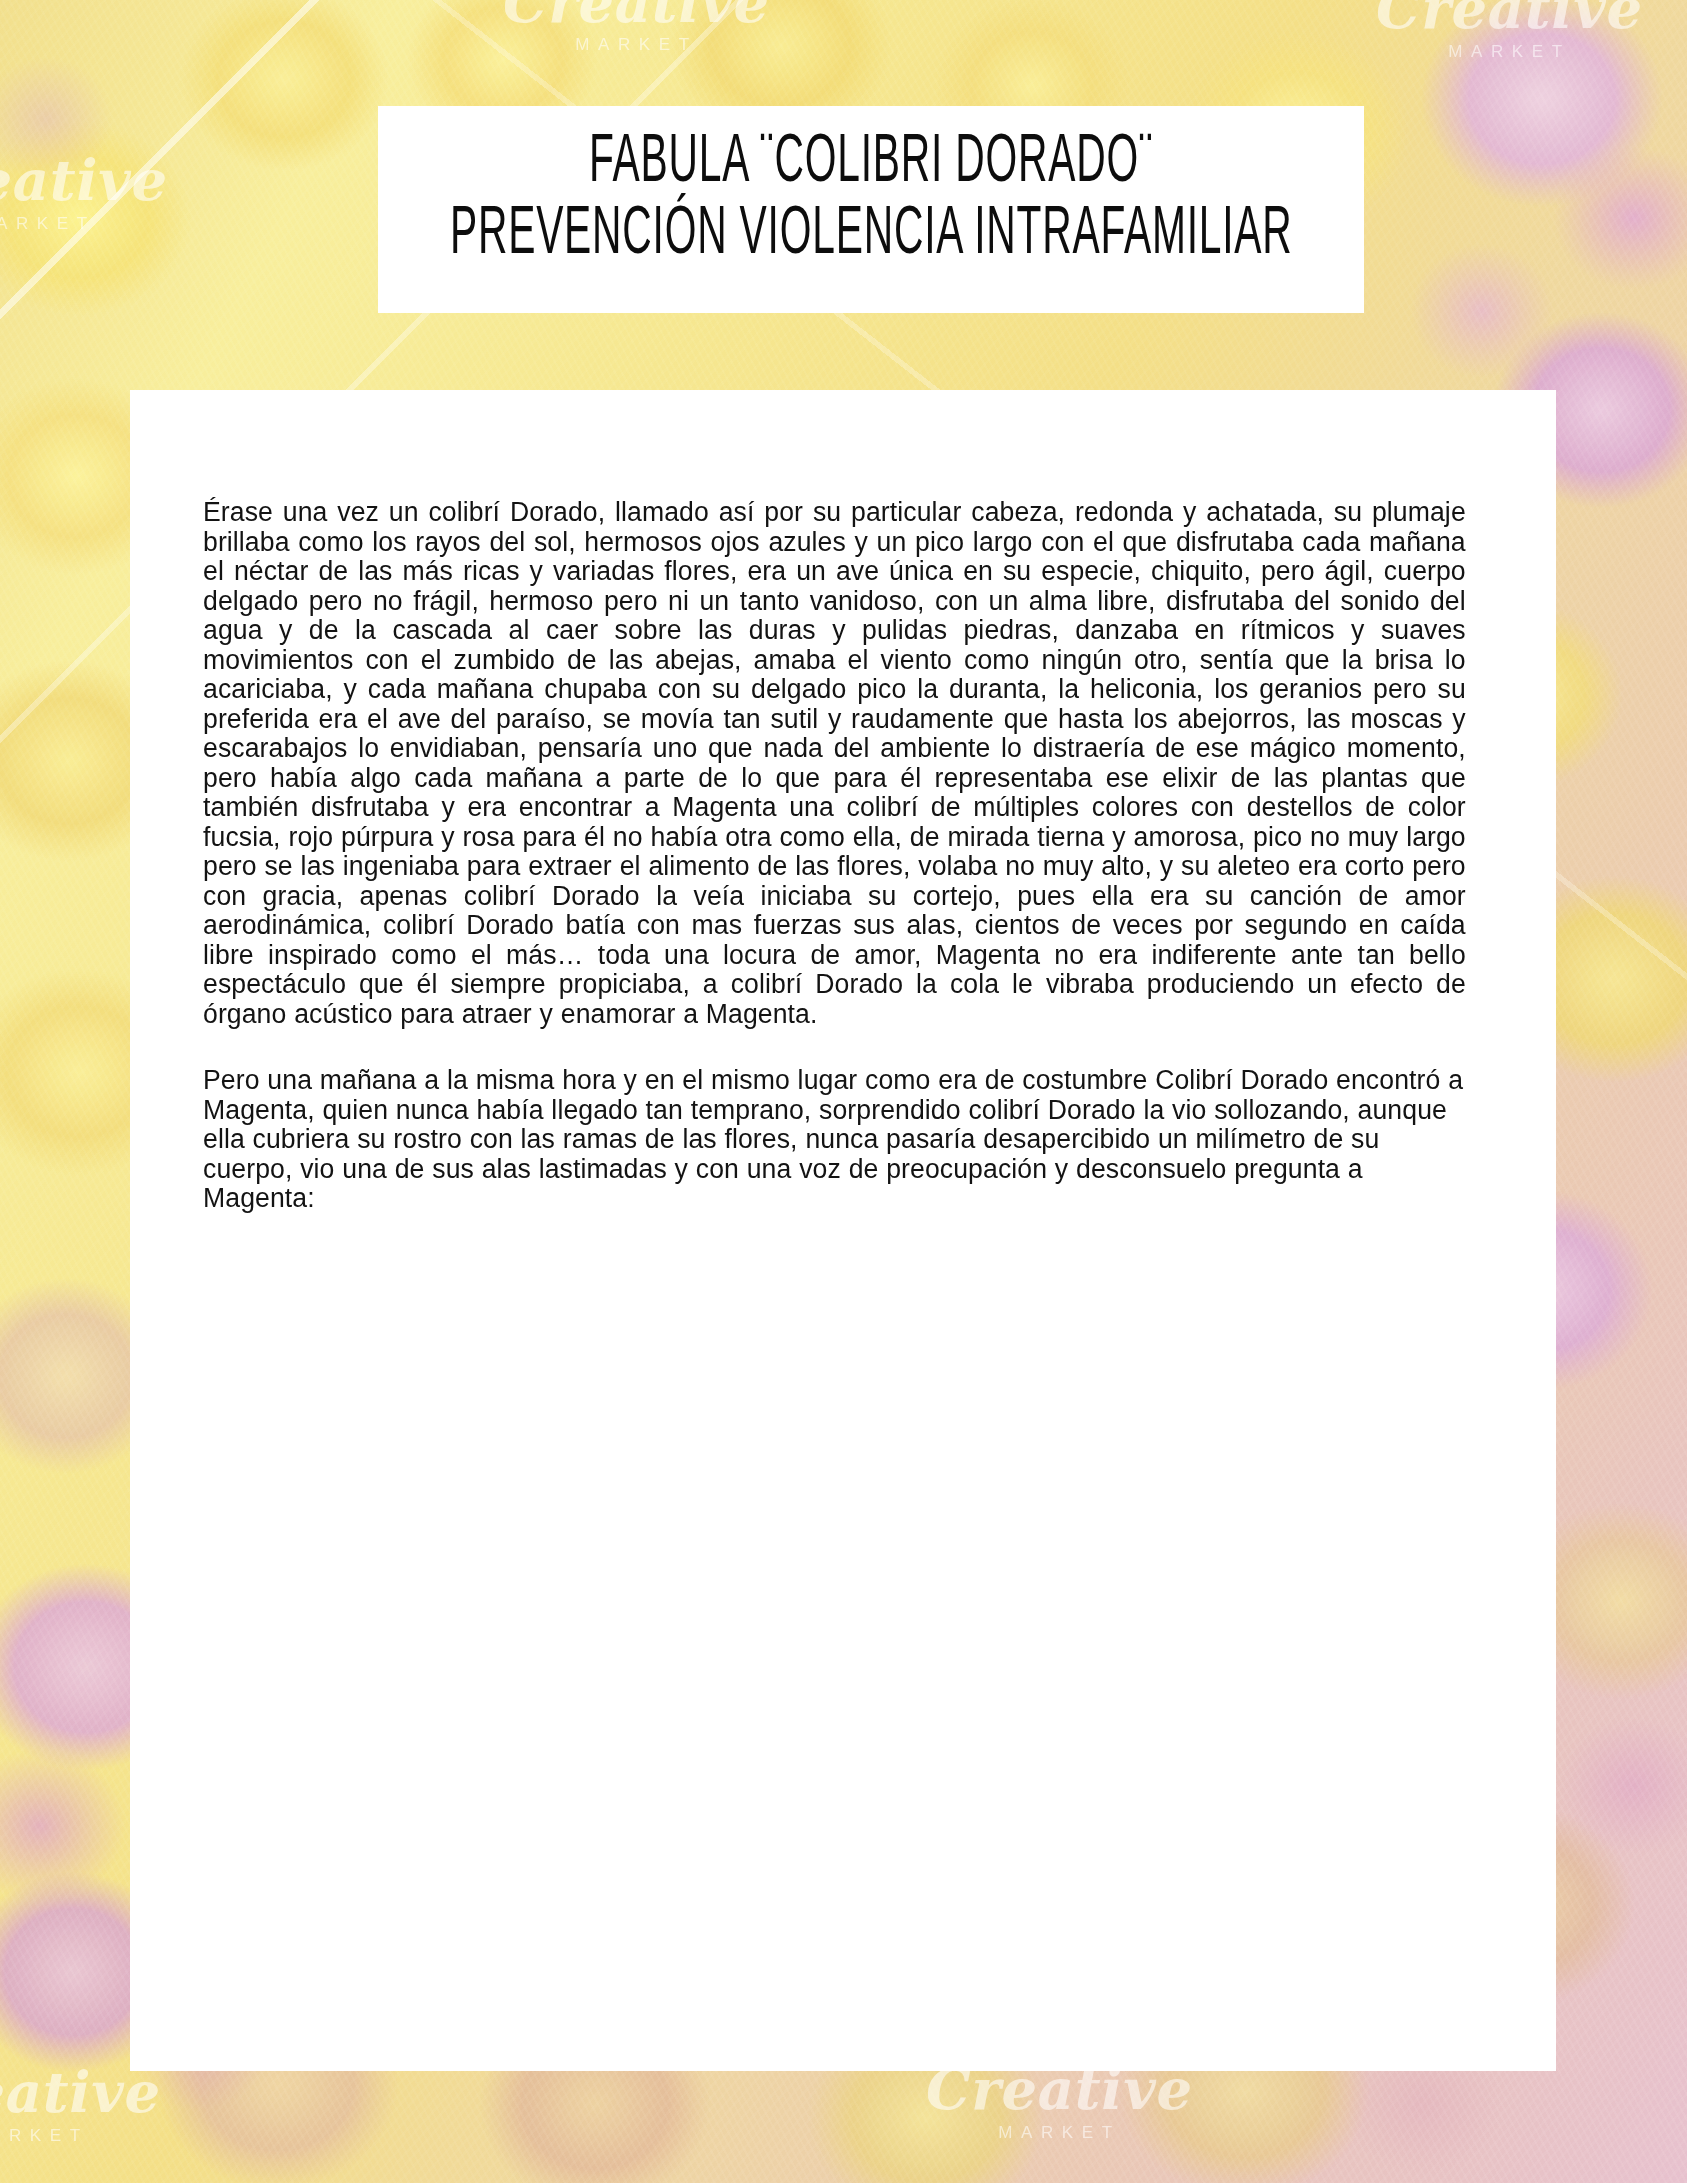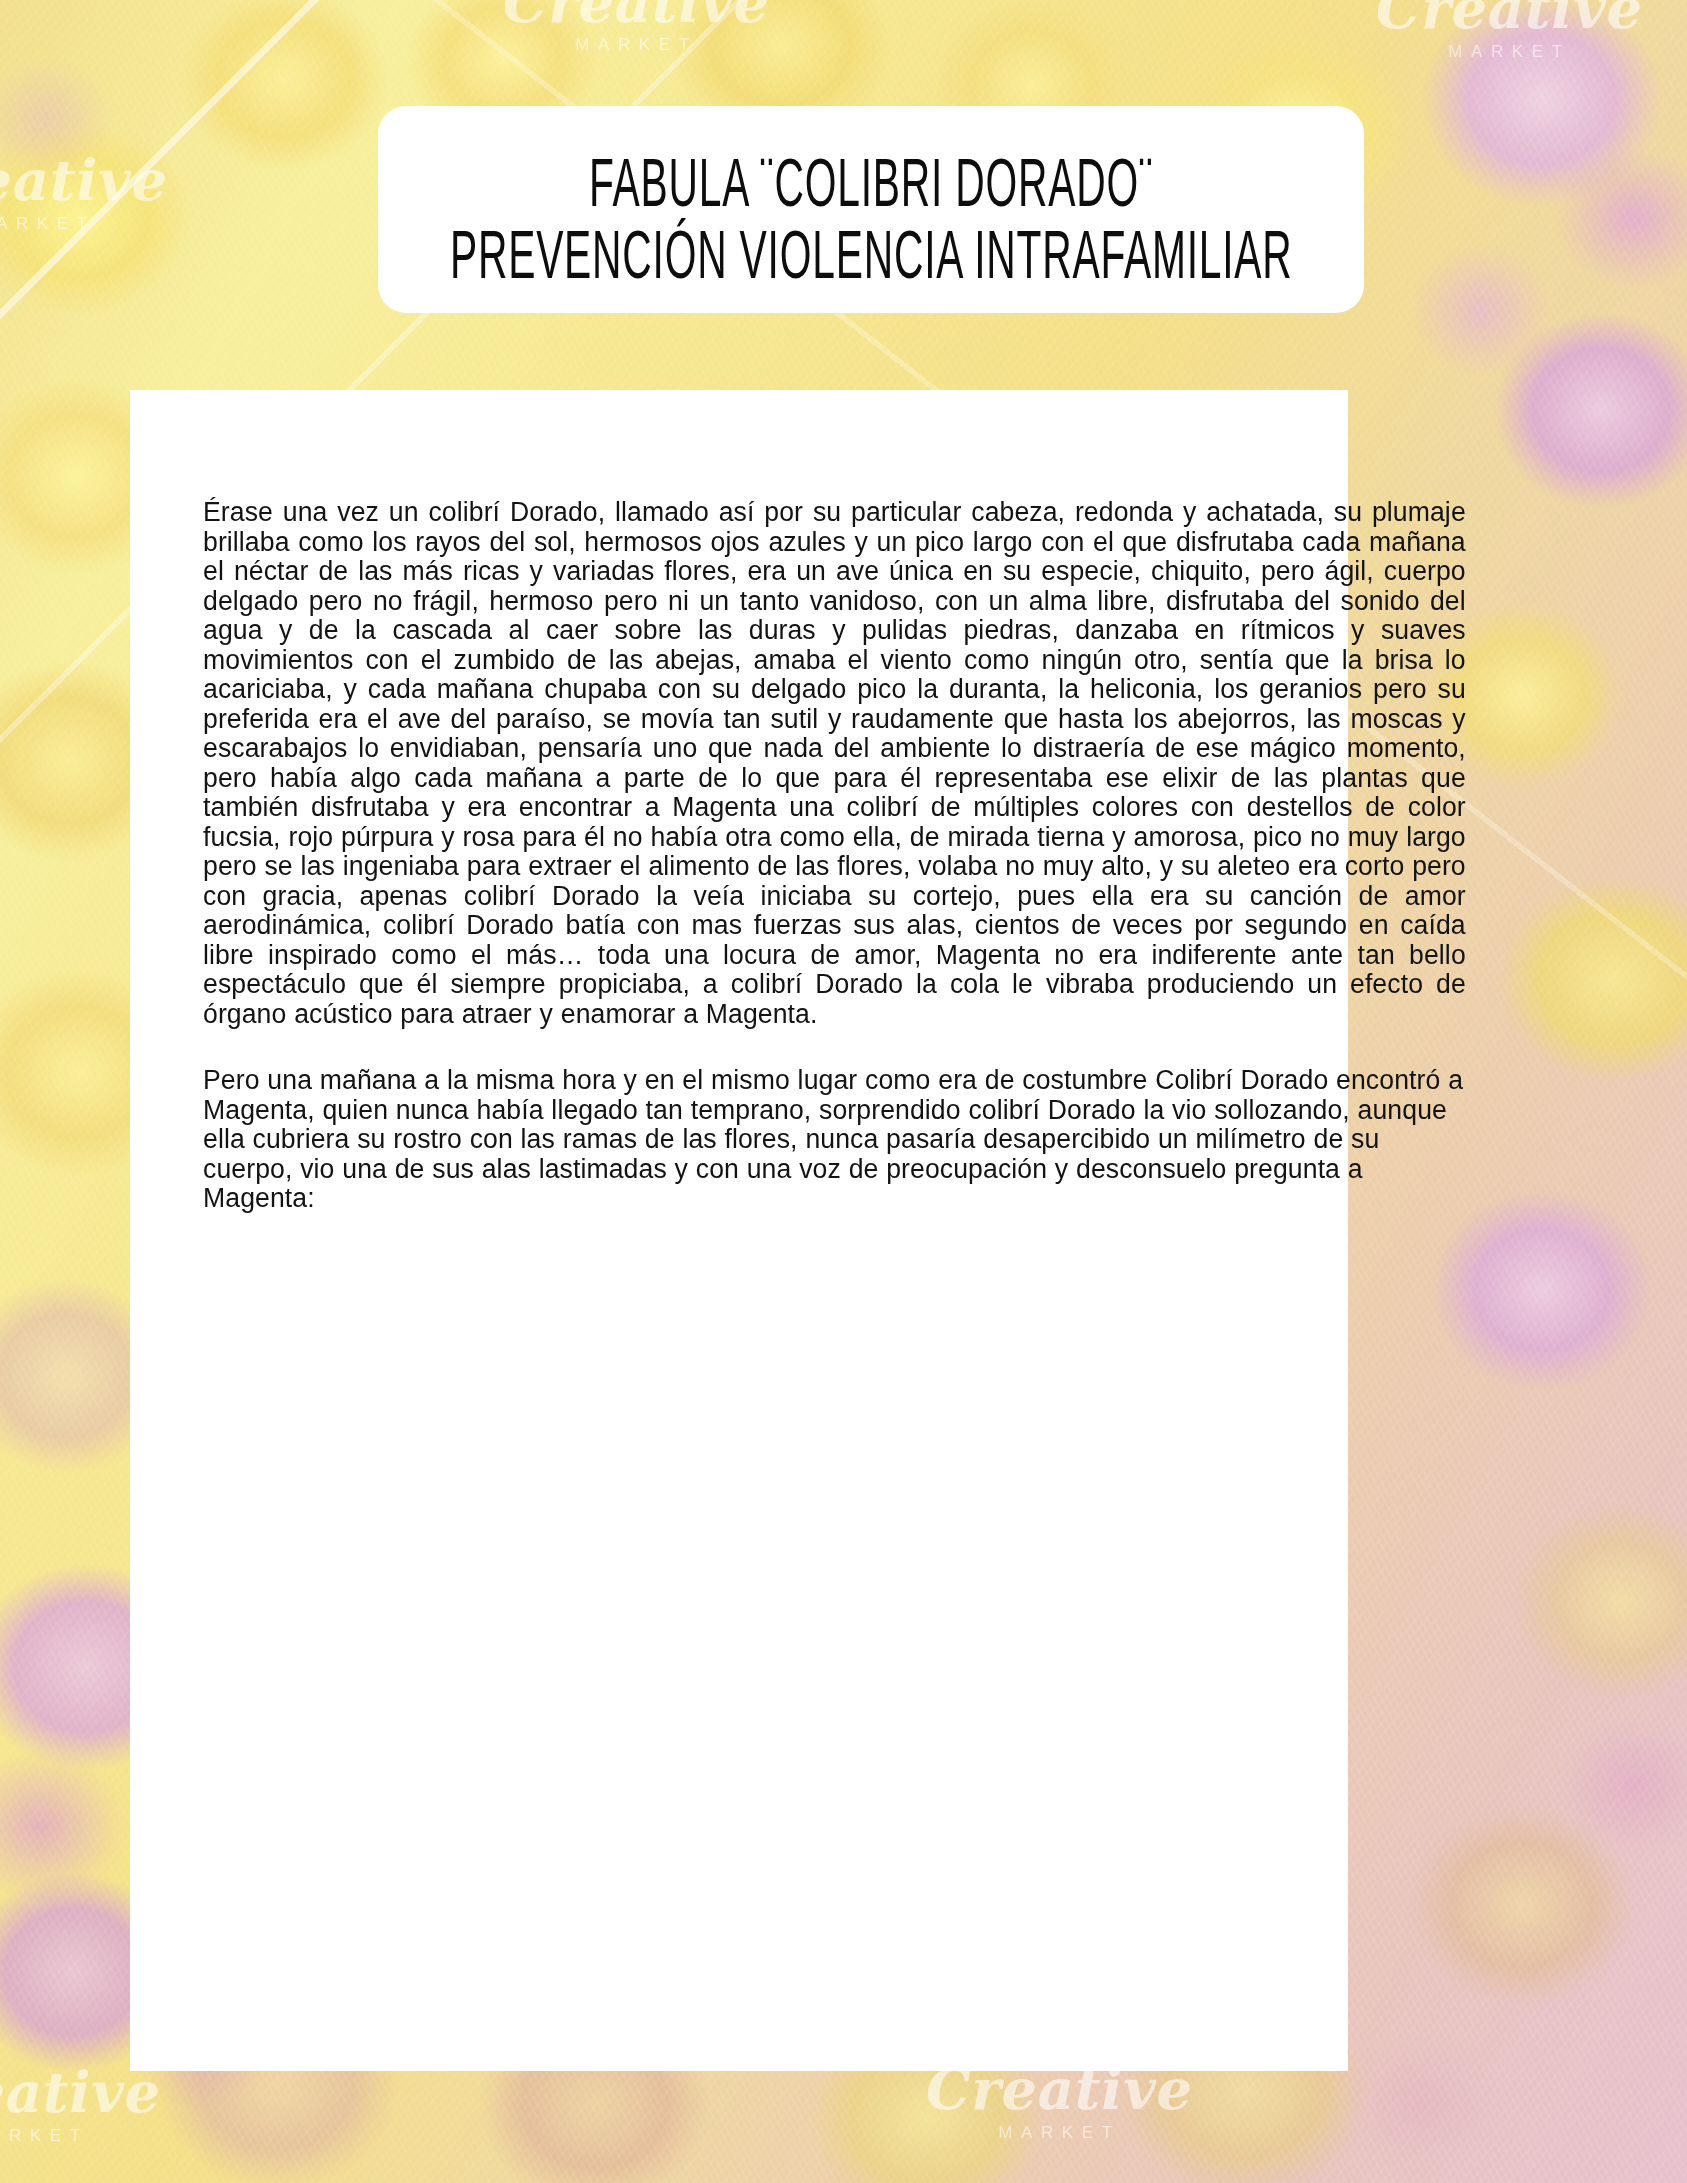--- a/index.html
+++ b/index.html
@@ -139,44 +139,42 @@
   #title-card {
     position: absolute;
     left: 378px;
     top: 106px;
     width: 986px;
     height: 207px;
     background: #ffffff;
     display: flex;
     flex-direction: column;
     align-items: center;
-    justify-content: center;
     padding-top: 17px;
-    border-radius: 28px;
   }
 
   .title-line {
     font-family: "Liberation Sans Narrow", "Liberation Sans", sans-serif;
     font-weight: 400;
     color: #0d0d0d;
     text-transform: uppercase;
     white-space: nowrap;
     transform: scaleX(0.60);
     transform-origin: center center;
     line-height: 1.0;
   }
   .title-line-1 { font-size: 68px; letter-spacing: 1.3px; margin-bottom: 4px; }
   .title-line-2 { font-size: 68px; letter-spacing: 1.3px; }
 
   
   #content-card {
     position: absolute;
     left: 130px;
     top: 390px;
-    width: 1218px;
+    width: 1426px;
     height: 1681px;
     background: #ffffff;
   }
 
   #body-text {
     position: absolute;
     left: 73px;
     top: 108px;
     width: 1282px;
   }

